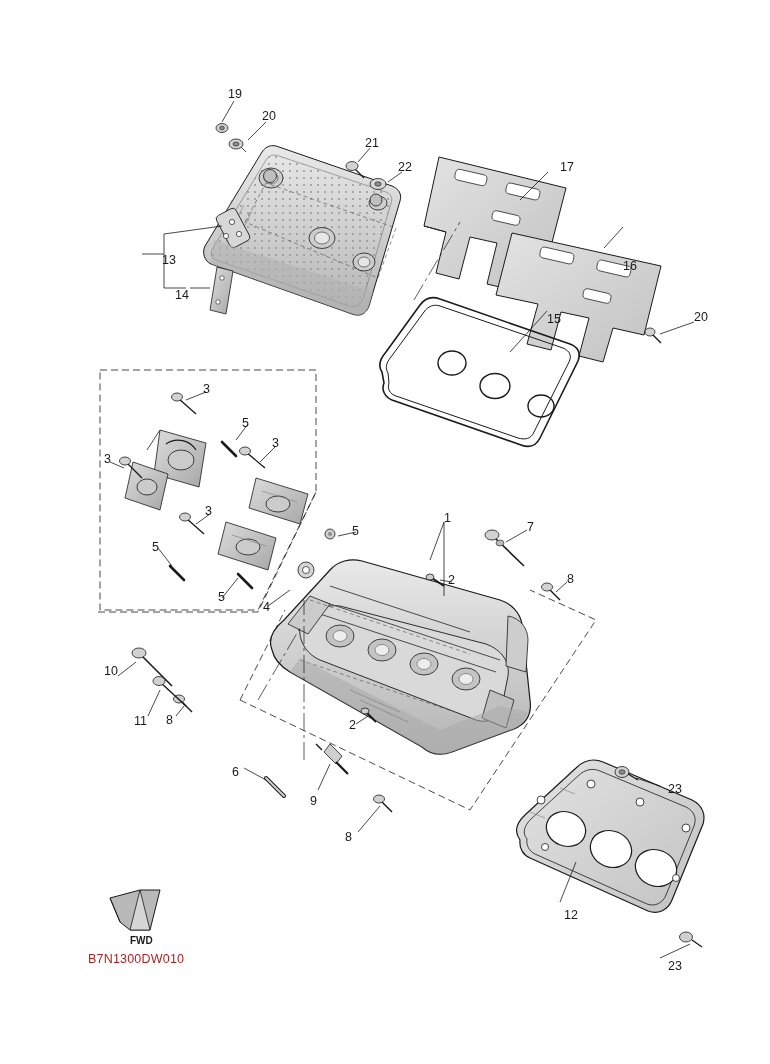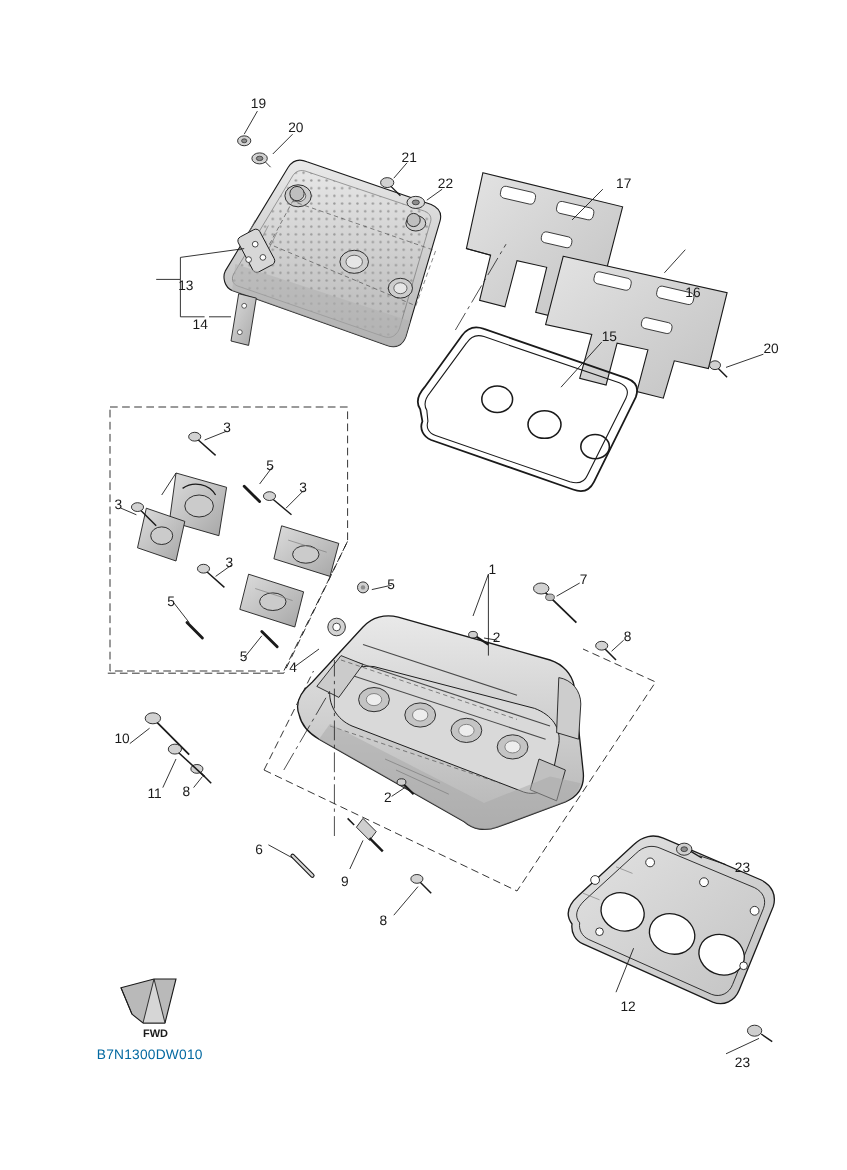--- a/index.html
+++ b/index.html
@@ -29,21 +29,21 @@
     position: absolute;
     font-size: 12.5px;
     color: #1a1a1a;
     font-family: "Liberation Sans", sans-serif;
     white-space: nowrap;
     line-height: 1;
   }
   .partcode {
     position: absolute;
     font-size: 12.5px;
-    color: #0369a1;
+    color: #b91c1c;
     letter-spacing: 0.2px;
     font-family: "Liberation Sans", sans-serif;
   }
   .fwd-label {
     position: absolute;
     font-size: 10px;
     color: #1a1a1a;
     font-weight: bold;
     font-family: "Liberation Sans", sans-serif;
     margin-top: 29px;
@@ -368,21 +368,21 @@
   </svg>
 
   <div class="callout" style="left:228px; top:88px;">19</div>
   <div class="callout" style="left:262px; top:110px;">20</div>
   <div class="callout" style="left:365px; top:137px;">21</div>
   <div class="callout" style="left:398px; top:161px;">22</div>
   <div class="callout" style="left:560px; top:161px;">17</div>
   <div class="callout" style="left:623px; top:216px;margin-top:44px;">16</div>
   <div class="callout" style="left:126px; top:254px;margin-left:36px;">13</div>
   <div class="callout" style="left:175px; top:289px;">14</div>
-  <div class="callout" style="left:547px; top:300px;text-align:center;">15</div>
+  <div class="callout" style="left:547px; top:313px;text-align:center;">15</div>
   <div class="callout" style="left:694px; top:311px;">20</div>
   <div class="callout" style="left:203px; top:383px;">3</div>
   <div class="callout" style="left:242px; top:417px;">5</div>
   <div class="callout" style="left:272px; top:437px;">3</div>
   <div class="callout" style="left:104px; top:453px;">3</div>
   <div class="callout" style="left:205px; top:505px;">3</div>
   <div class="callout" style="left:152px; top:541px;">5</div>
   <div class="callout" style="left:444px; top:512px;">1</div>
   <div class="callout" style="left:352px; top:525px;">5</div>
   <div class="callout" style="left:527px; top:521px;">7</div>

